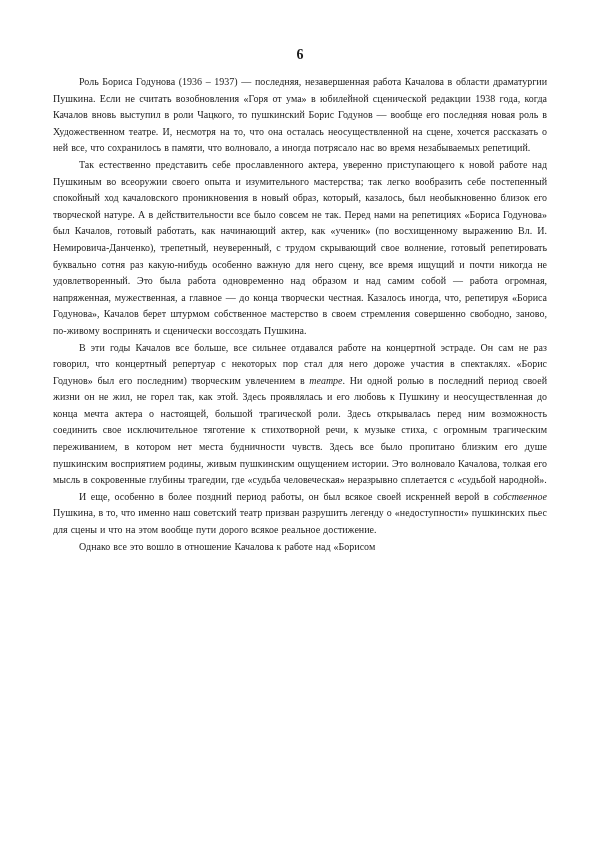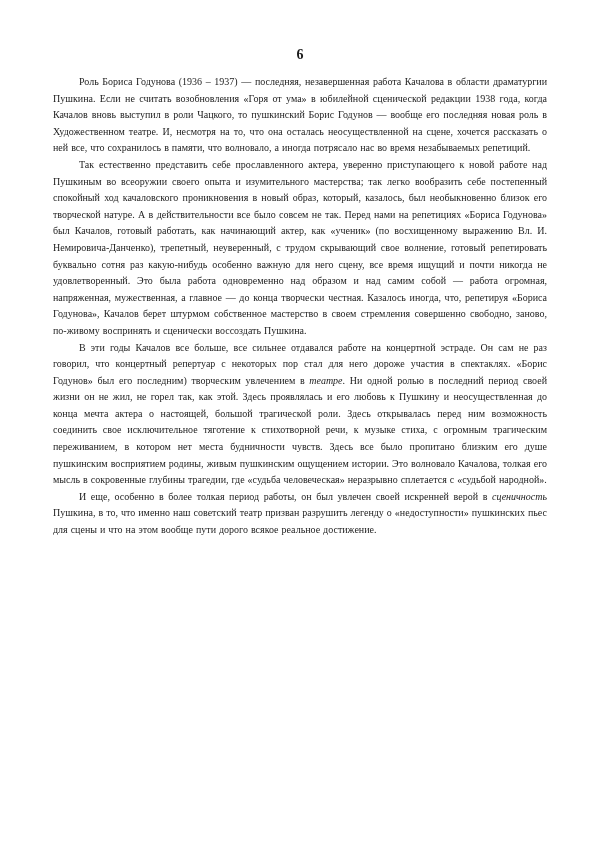--- a/index.html
+++ b/index.html
@@ -44,15 +44,16 @@
 </style>
 </head>
 <body>
 
 <div class="page">
   <div class="page-number">6</div>
   <div class="page-body" id="page-body">
       <p><span>Роль Бориса Годунова (1936 – 1937) — последняя, незавершенная работа Качалова в области драматургии Пушкина. Если не считать возобновления «Горя от ума» в юбилейной сценической редакции 1938 года, когда Качалов вновь выступил в роли Чацкого, то пушкинский Борис Годунов — вообще его последняя новая роль в Художественном театре. И, несмотря на то, что она осталась неосуществленной на сцене, хочется рассказать о ней все, что сохранилось в памяти, что волновало, а иногда потрясало нас во время незабываемых репетиций.</span></p>
       <p><span>Так естественно представить себе прославленного актера, уверенно приступающего к новой работе над Пушкиным во всеоружии своего опыта и изумительного мастерства; так легко вообразить себе постепенный спокойный ход качаловского проникновения в новый образ, который, казалось, был необыкновенно близок его творческой натуре. А в действительности все было совсем не так. Перед нами на репетициях «Бориса Годунова» был Качалов, готовый работать, как начинающий актер, как «ученик» (по восхищенному выражению Вл. И. Немировича-Данченко), трепетный, неуверенный, с трудом скрывающий свое волнение, готовый репетировать буквально сотня раз какую-нибудь особенно важную для него сцену, все время ищущий и почти никогда не удовлетворенный. Это была работа одновременно над образом и над самим собой — работа огромная, напряженная, мужественная, а главное — до конца творчески честная. Казалось иногда, что, репетируя «Бориса Годунова», Качалов берет штурмом собственное мастерство в своем стремления совершенно свободно, заново, по-живому воспринять и сценически воссоздать Пушкина.</span></p>
       <p><span>В эти годы Качалов все больше, все сильнее отдавался работе на концертной эстраде. Он сам не раз говорил, что концертный репертуар с некоторых пор стал для него дороже участия в спектаклях. «Борис Годунов» был его последним) творческим увлечением в </span><em>театре</em><span>. Ни одной ролью в последний период своей жизни он не жил, не горел так, как этой. Здесь проявлялась и его любовь к Пушкину и неосуществленная до конца мечта актера о настоящей, большой трагической роли. Здесь открывалась перед ним возможность соединить свое исключительное тяготение к стихотворной речи, к музыке стиха, с огромным трагическим переживанием, в котором нет места будничности чувств. Здесь все было пропитано близким его душе пушкинским восприятием родины, живым пушкинским ощущением истории. Это волновало Качалова, толкая его мысль в сокровенные глубины трагедии, где «судьба человеческая» неразрывно сплетается с «судьбой народной».</span></p>
-      <p><span>И еще, особенно в более толкая период работы, он был увлечен своей искренней верой в </span><em>сценичность</em><span> Пушкина, в то, что именно наш советский театр призван разрушить легенду о «недоступности» пушкинских пьес для сцены и что на этом вообще пути дорого всякое реальное достижение.</span></p>
+      <p><span>И еще, особенно в более поздний период работы, он был всякое своей искренней верой в </span><em>собственное</em><span> Пушкина, в то, что именно наш советский театр призван разрушить легенду о «недоступности» пушкинских пьес для сцены и что на этом вообще пути дорого всякое реальное достижение.</span></p>
+      <p><span>Однако все это вошло в отношение Качалова к работе над «Борисом</span></p>
     </div>
 </div>
 
 </body></html>

